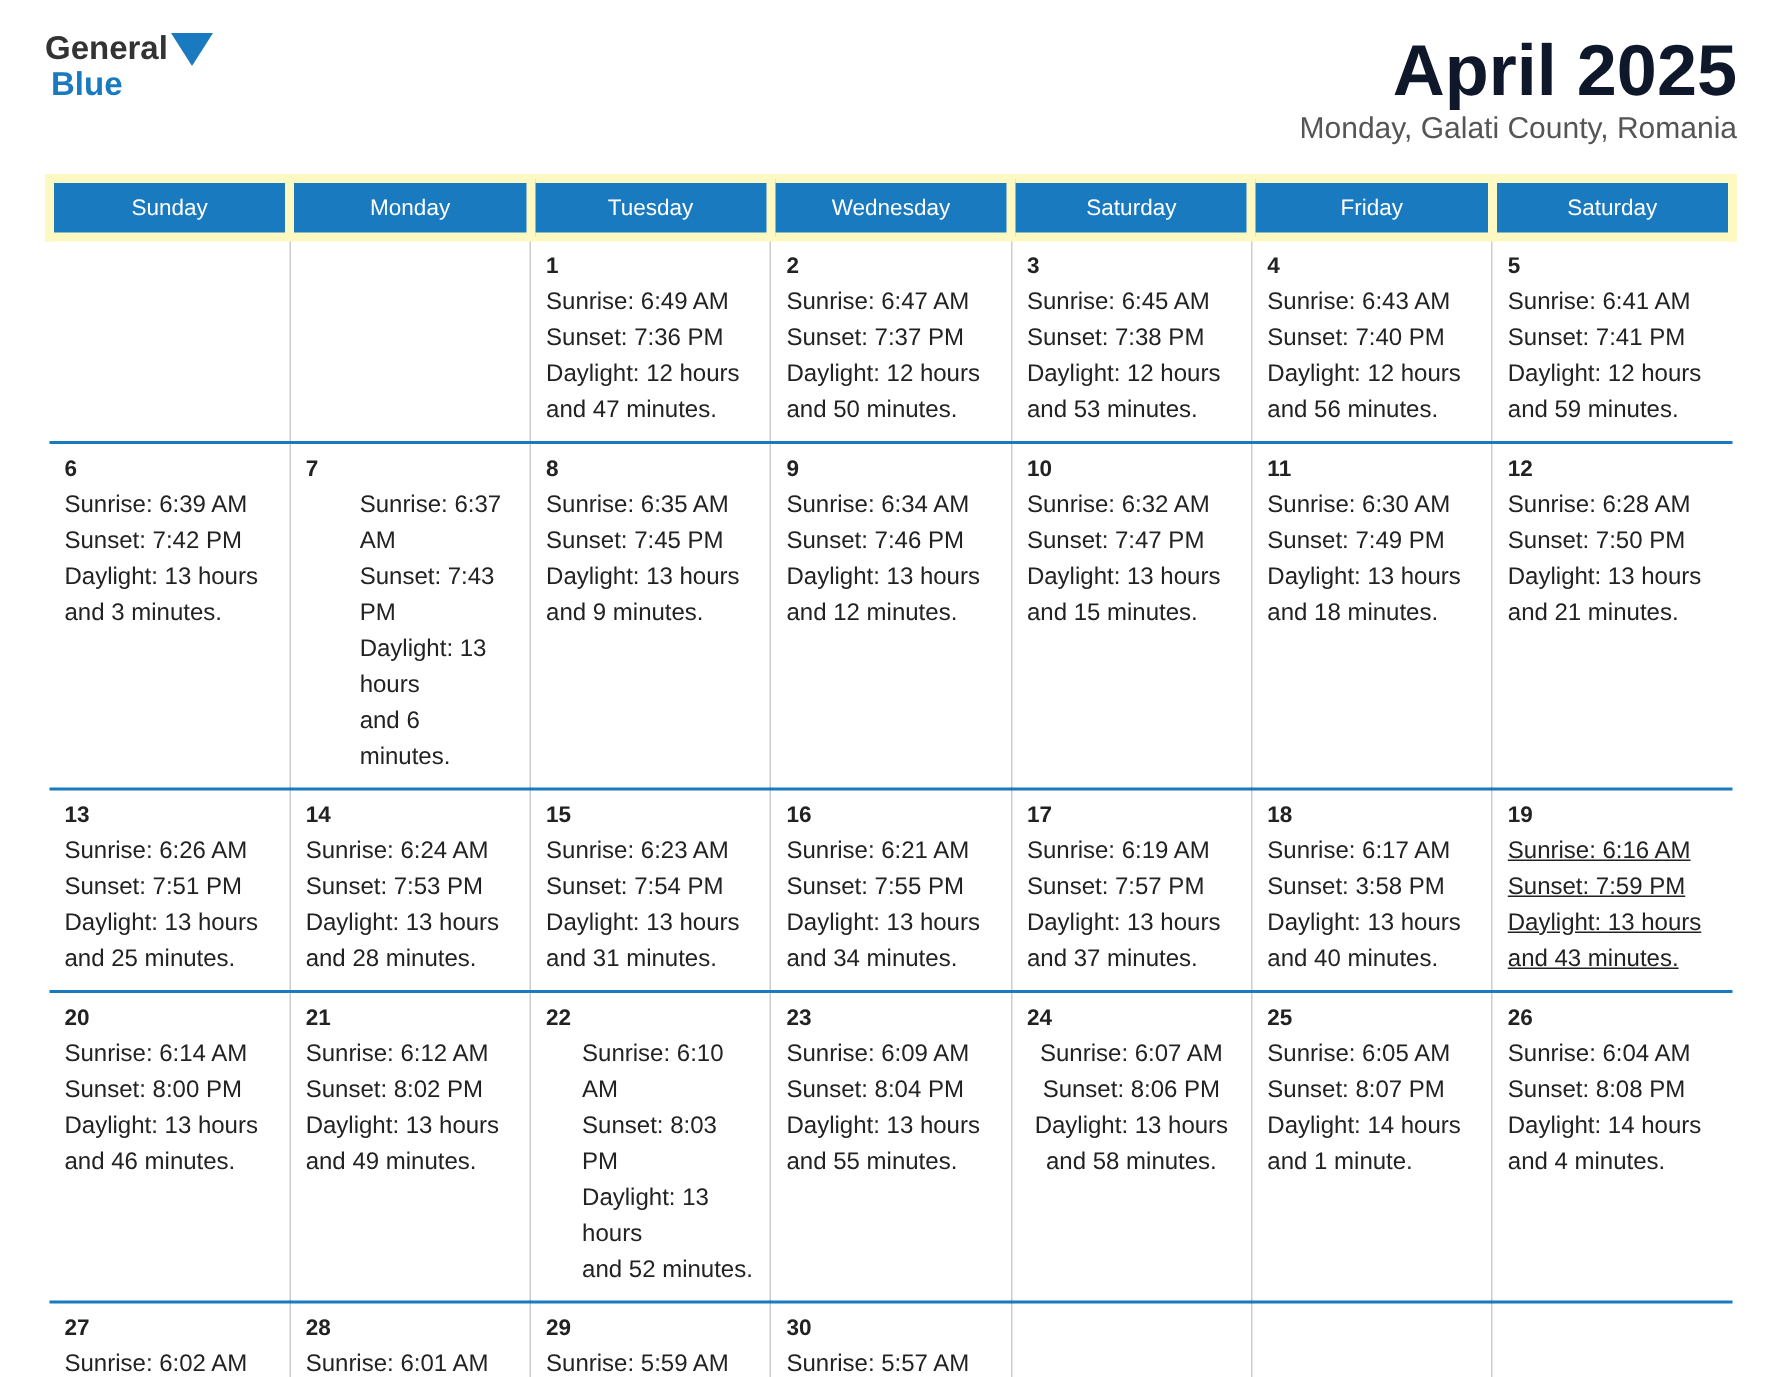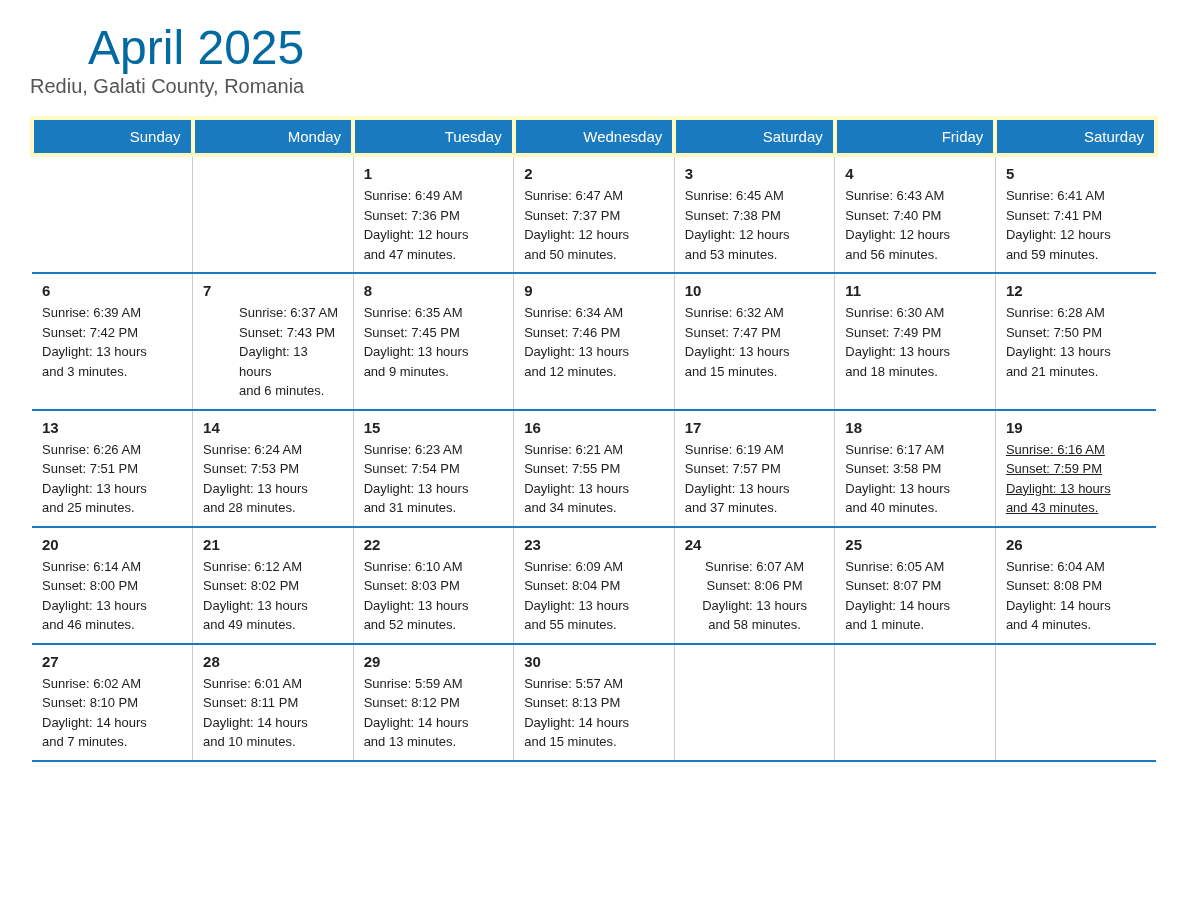--- a/index.html
+++ b/index.html
@@ -38,42 +38,42 @@
       border-right: 14px solid transparent;
       border-top: 22px solid #1a7abf;
       margin-left: 2px;
       margin-top: 2px;
     }
     .title-block {
       text-align: right;
     }
     .title-block h1 {
       font-size: 48px;
-      font-weight: normal;
-      color: #0369a1;
+      font-weight: bold;
+      color: #0f172a;
     }
     .title-block h2 {
       font-size: 20px;
       font-weight: normal;
       color: #555;
     }
     table {
       width: 100%;
       border-collapse: collapse;
     }
     thead tr {
       background-color: #1a7abf;
     }
     thead th {
       color: #fff;
       font-size: 15px;
       font-weight: normal;
       padding: 8px 10px;
-      text-align: right;
-      border: 4px solid #fef9c3;
+      text-align: center;
+      border: 6px solid #fef9c3;
     }
     tbody tr {
       border-bottom: 2px solid #1a7abf;
     }
     tbody td {
       vertical-align: top;
       padding: 8px 10px;
       border-left: 1px solid #ccc;
       border-right: 1px solid #ccc;
       font-size: 13px;
@@ -87,35 +87,44 @@
     tbody td:last-child {
       border-right: none;
     }
     .day-num {
       font-size: 15px;
       font-weight: bold;
       margin-bottom: 4px;
       display: block;
     }
     .day-info {
-      font-size: 13px;
+      font-size: 16px;
       line-height: 1.5;
       color: #222;
     }
     .empty-cell {
       background: #fff;
     }
   </style>
 </head>
 <body>
 
 <div class="header">
+  <div class="logo">
+    <div style="display:flex;flex-direction:column;line-height:1.1;">
+      <span style="display:flex;align-items:center;">
+        <span class="logo-text-general">General</span>
+        <div class="logo-triangle"></div>
+      </span>
+      <span class="logo-text-blue" style="margin-left:4px;">Blue</span>
+    </div>
+  </div>
   <div class="title-block">
     <h1>April 2025</h1>
-    <h2>Rediu, Galati County, Romania</h2>
+    <h2>Monday, Galati County, Romania</h2>
   </div>
 </div>
 
 <table>
   <thead>
     <tr>
     <th>Sunday</th>
         <th>Monday</th>
         <th>Tuesday</th>
         <th>Wednesday</th>
@@ -276,21 +285,21 @@
         </td>
         <td>
           <span class="day-num">21</span>
           <div class="day-info" style="white-space: pre-line;">Sunrise: 6:12 AM
 Sunset: 8:02 PM
 Daylight: 13 hours
 and 49 minutes.</div>
         </td>
         <td>
           <span class="day-num">22</span>
-          <div class="day-info" style="white-space: pre-line;">Sunrise: 6:10 AM
+          <div class="day-info" style="white-space: pre-line; margin-left: 24px;">Sunrise: 6:10 AM
 Sunset: 8:03 PM
 Daylight: 13 hours
 and 52 minutes.</div>
         </td>
         <td>
           <span class="day-num">23</span>
           <div class="day-info" style="white-space: pre-line;">Sunrise: 6:09 AM
 Sunset: 8:04 PM
 Daylight: 13 hours
 and 55 minutes.</div>

